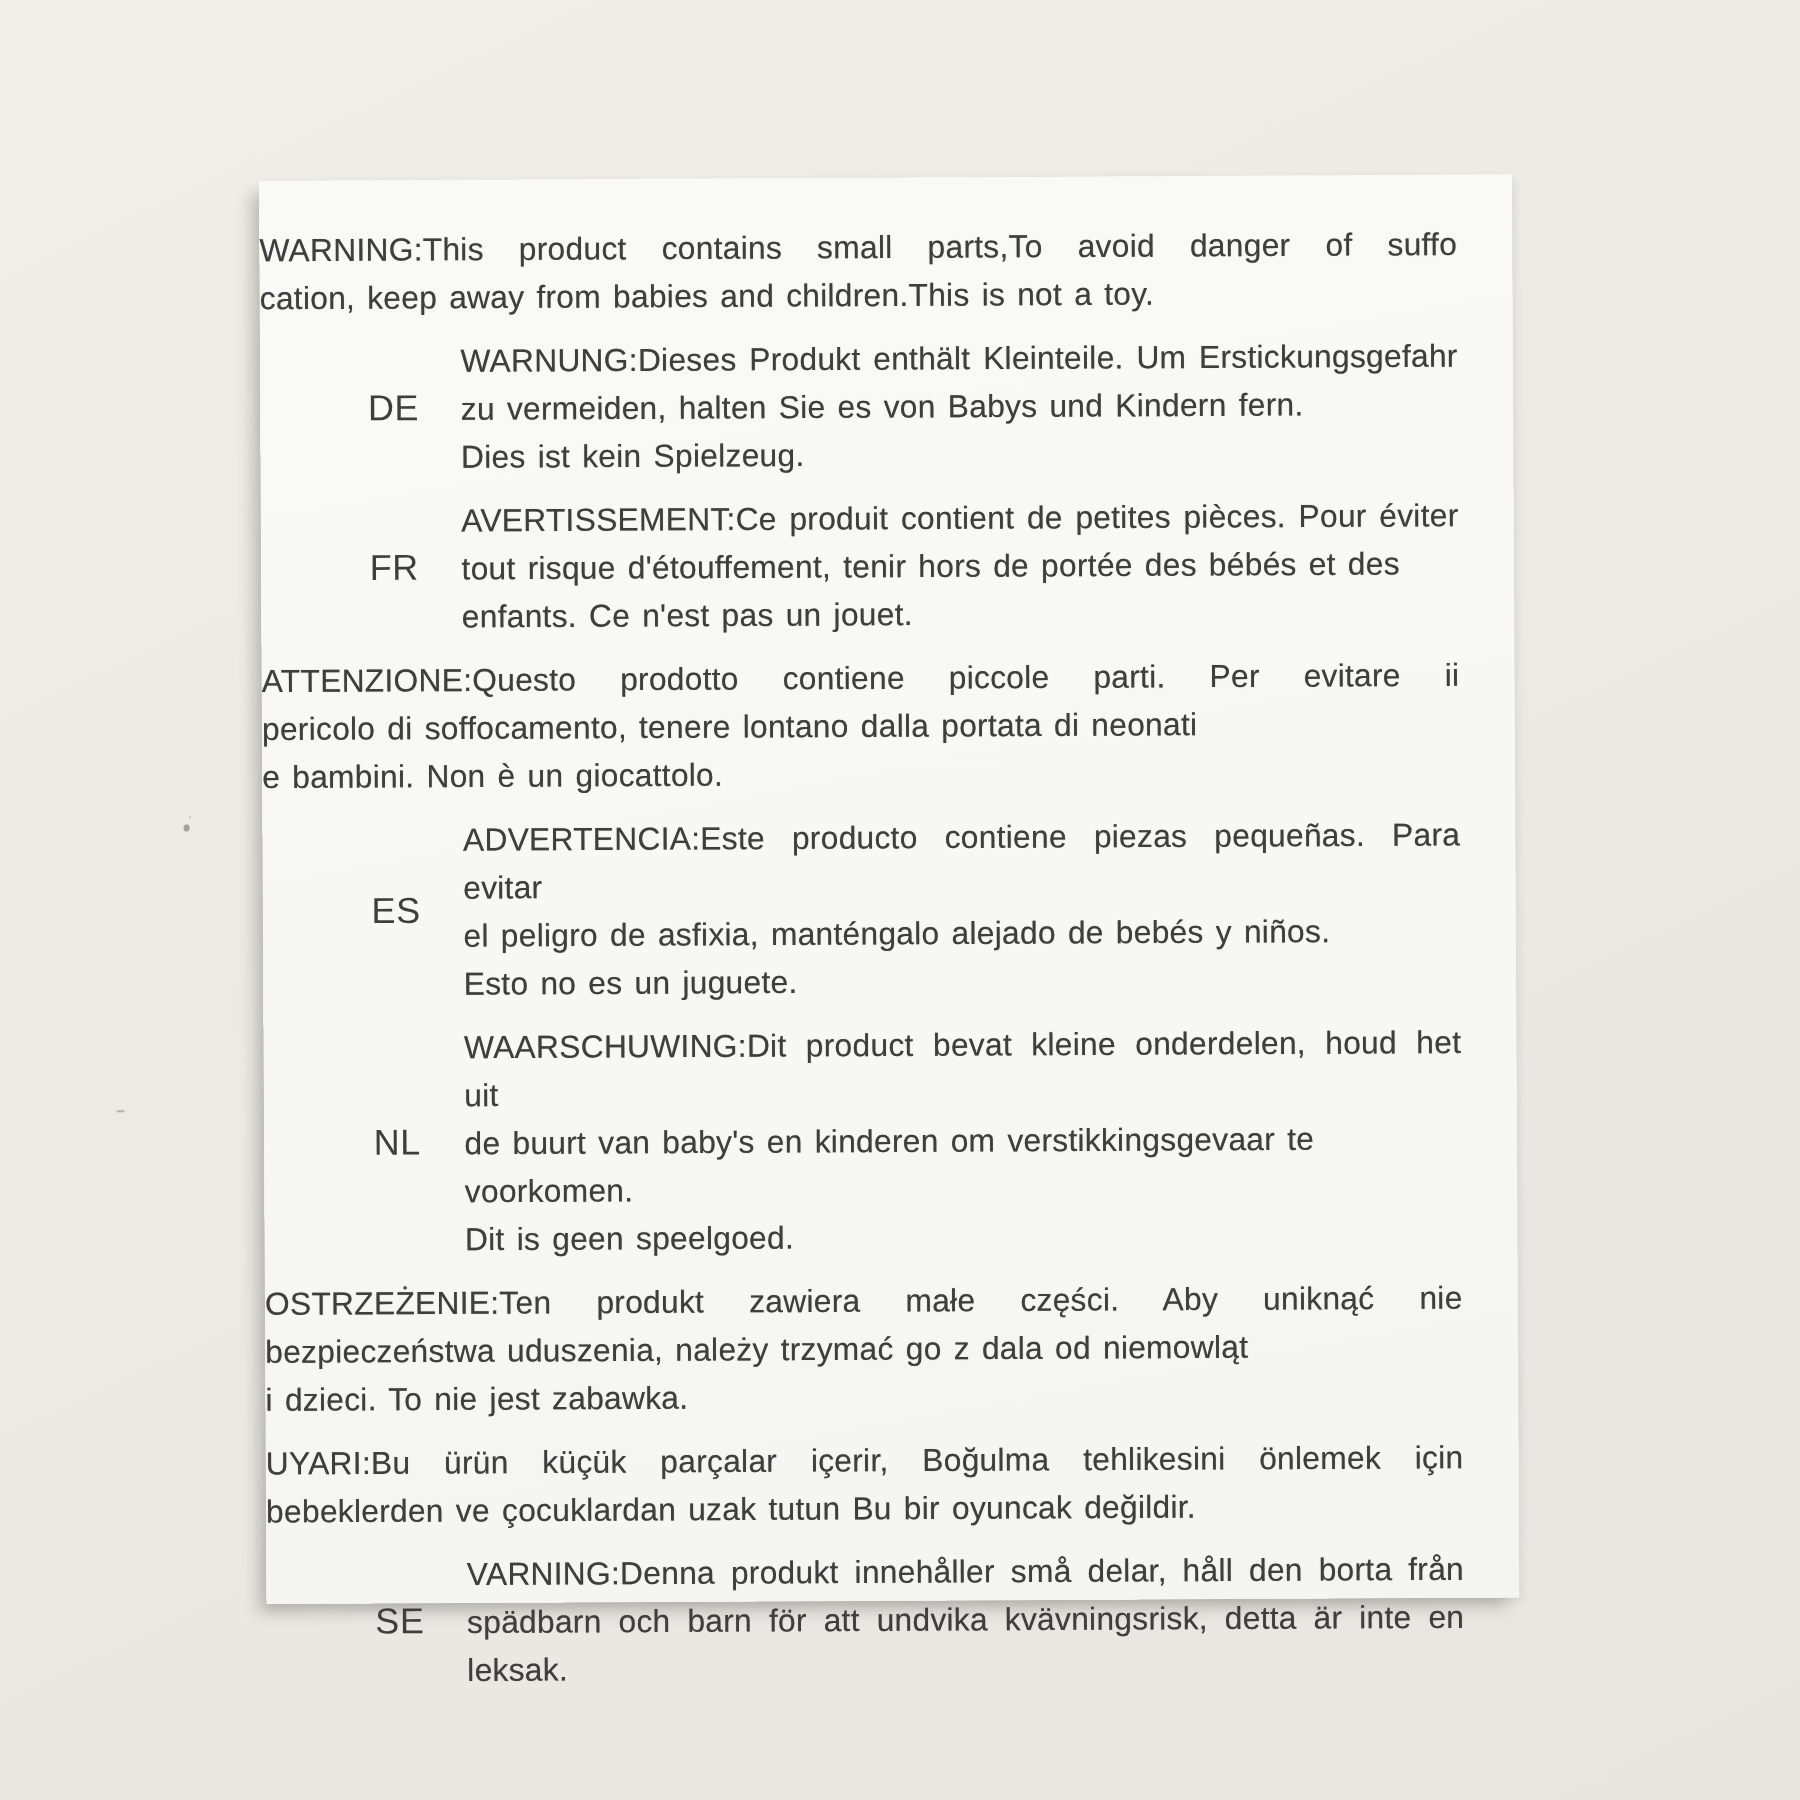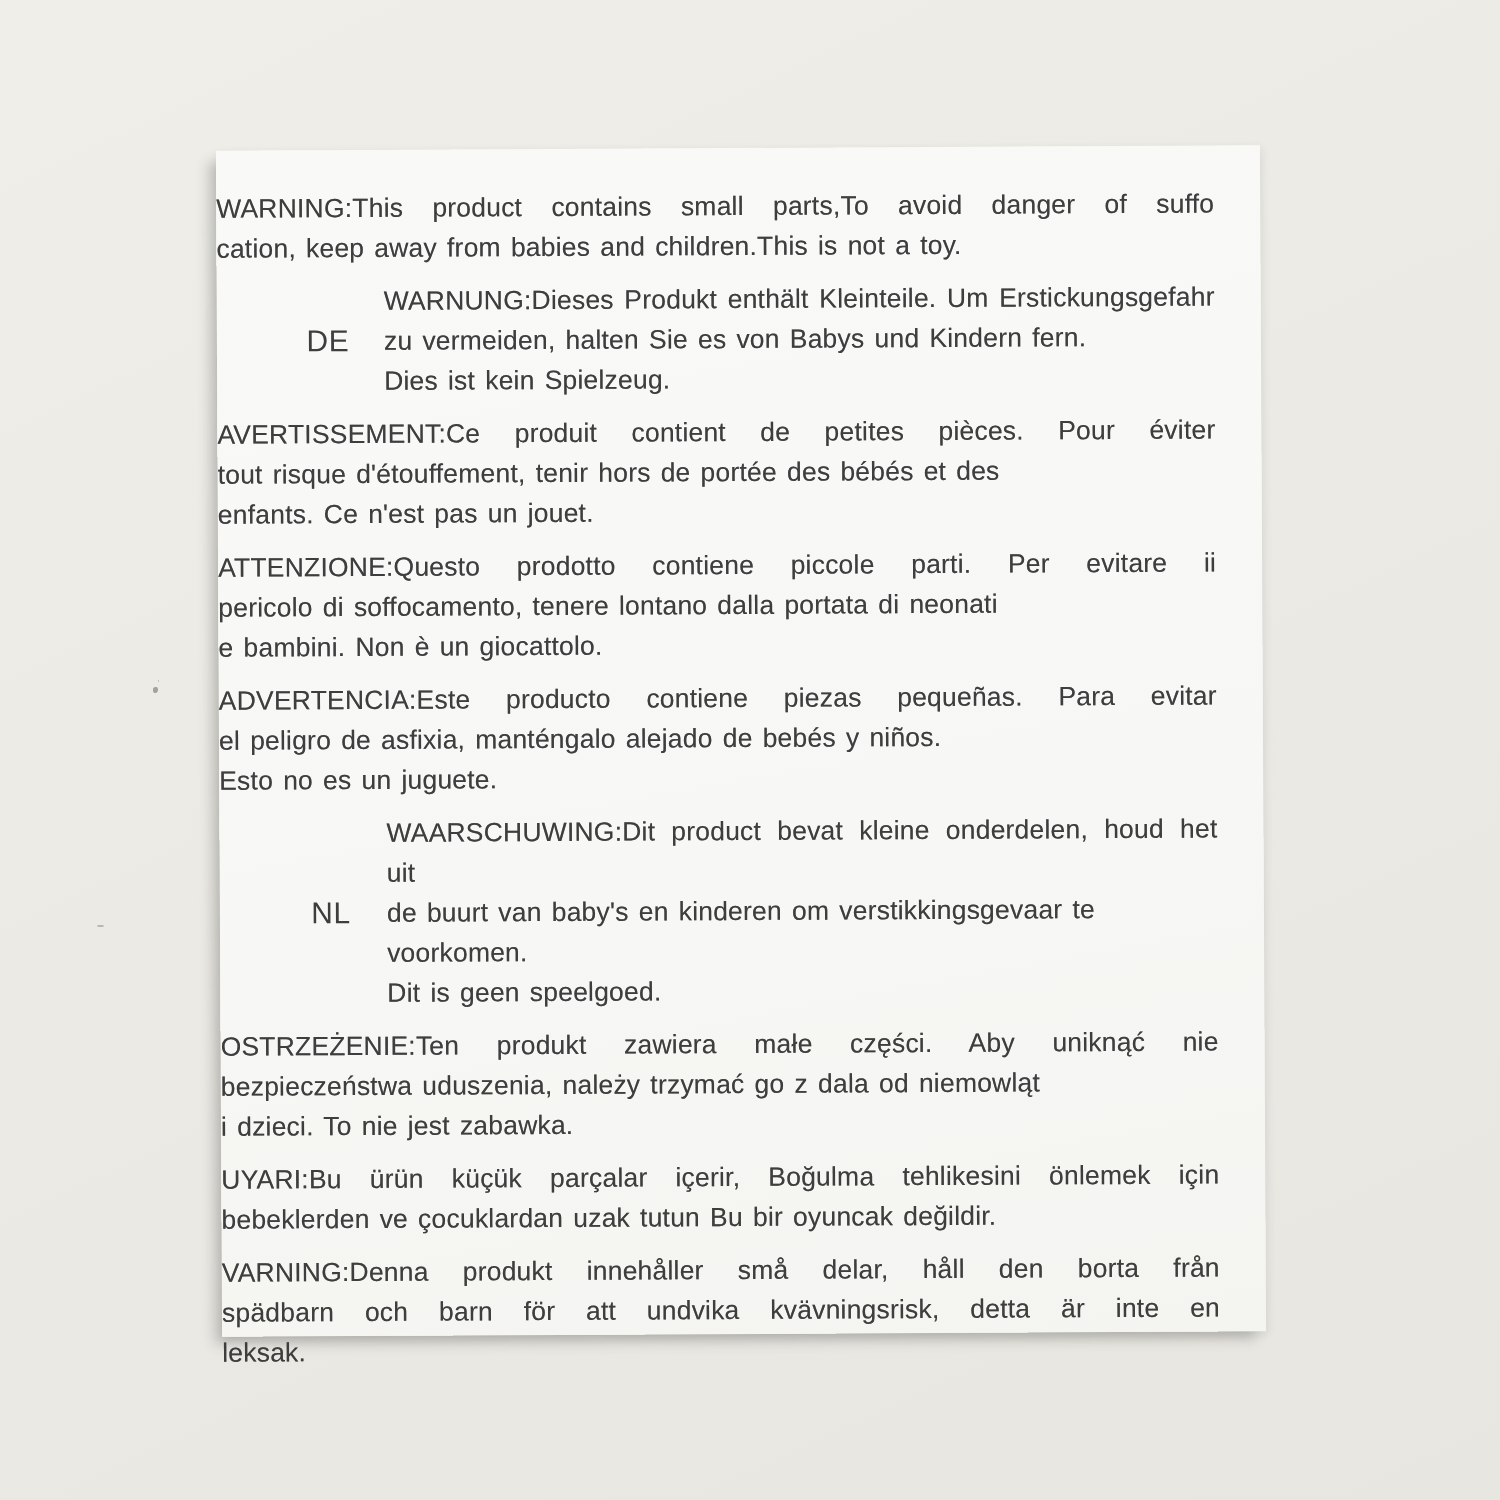--- a/index.html
+++ b/index.html
@@ -105,36 +105,38 @@
   <div class="row">
     <div class="code">DE</div>
     <div class="text-col">
             <div class="line j">WARNUNG:Dieses  Produkt  enthält  Kleinteile.  Um  Erstickungsgefahr</div>
             <div class="line">zu vermeiden, halten Sie es von Babys und Kindern fern.</div>
             <div class="line">Dies ist kein Spielzeug.</div>
           </div>
   </div>
 
   <div class="row">
+    <div class="code">FR</div>
     <div class="text-col">
             <div class="line j">AVERTISSEMENT:Ce  produit  contient  de  petites  pièces.  Pour  éviter</div>
             <div class="line">tout risque d'étouffement, tenir hors de portée des bébés et des</div>
             <div class="line">enfants. Ce n'est pas un jouet.</div>
           </div>
   </div>
 
   <div class="row">
     <div class="text-col">
             <div class="line j">ATTENZIONE:Questo  prodotto  contiene  piccole  parti.  Per  evitare  ii</div>
             <div class="line">pericolo di soffocamento, tenere lontano dalla portata di neonati</div>
             <div class="line">e bambini. Non è un giocattolo.</div>
           </div>
   </div>
 
   <div class="row">
+    <div class="code">ES</div>
     <div class="text-col">
             <div class="line j">ADVERTENCIA:Este producto contiene piezas pequeñas.  Para evitar</div>
             <div class="line">el peligro de asfixia, manténgalo alejado de bebés y niños.</div>
             <div class="line">Esto no es un juguete.</div>
           </div>
   </div>
 
   <div class="row">
     <div class="code">NL</div>
     <div class="text-col">
@@ -153,20 +155,21 @@
   </div>
 
   <div class="row">
     <div class="text-col">
             <div class="line j">UYARI:Bu ürün küçük parçalar içerir, Boğulma tehlikesini önlemek için</div>
             <div class="line">bebeklerden ve çocuklardan uzak tutun Bu bir oyuncak değildir.</div>
           </div>
   </div>
 
   <div class="row">
+    <div class="code">SE</div>
     <div class="text-col">
             <div class="line j">VARNING:Denna  produkt  innehåller  små  delar,  håll  den  borta  från</div>
             <div class="line j">spädbarn  och  barn  för  att  undvika  kvävningsrisk,  detta  är  inte  en</div>
             <div class="line">leksak.</div>
           </div>
   </div>
 </div>
   </div>
 </div>
 

